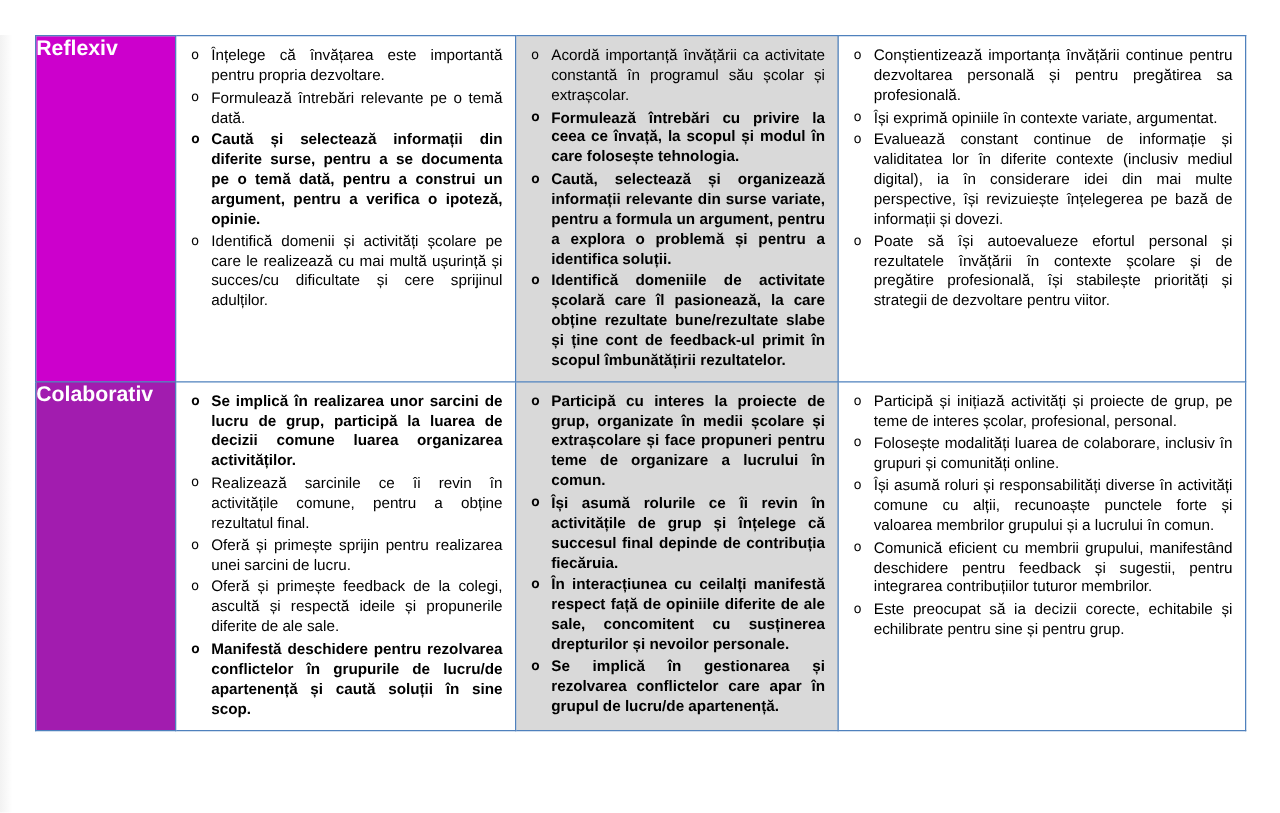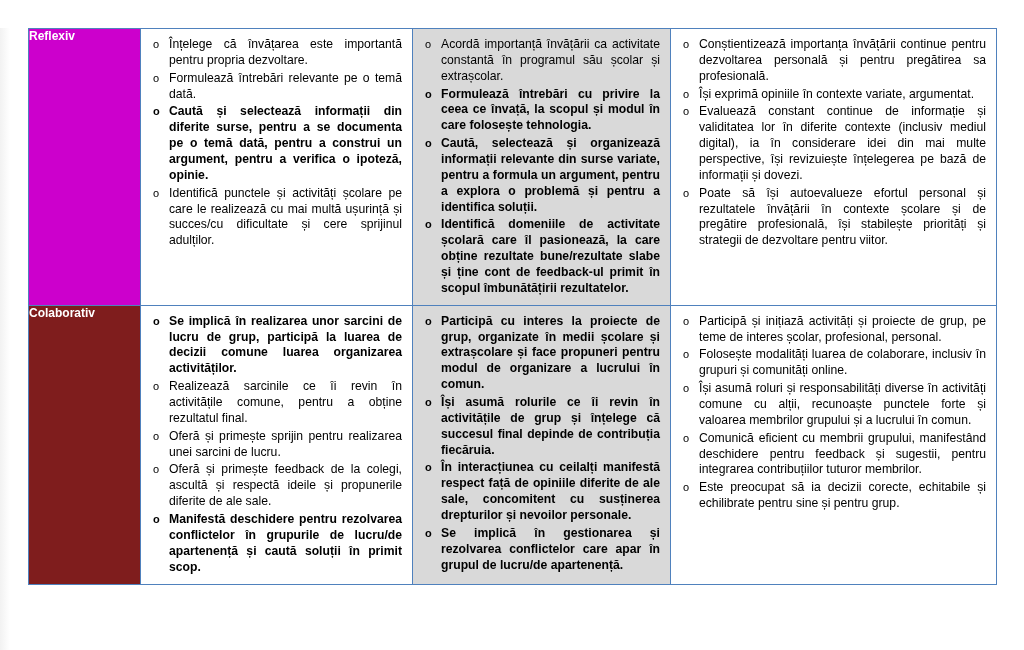--- a/index.html
+++ b/index.html
@@ -36,24 +36,24 @@
   col.c-a { width: 272px; }
   col.c-b { width: 258px; }
   col.c-c { width: 326px; }
 
   td.label-cell {
     text-align: left;
     vertical-align: middle;
     padding: 4px 6px 4px 8px;
     color: #ffffff;
     font-weight: bold;
-    font-size: 12px;
+    font-size: 17px;
   }
   td.label-reflexiv { background: #cc00cc; }
-  td.label-colaborativ { background: #7f1d1d; margin-left: 40px; }
+  td.label-colaborativ { background: #a21caf; margin-left: 40px; }
 
   td.col-a { background: #ffffff; }
   td.col-b { background: #d9d9d9; }
   td.col-c { background: #ffffff; }
 
   ul.bullets {
     list-style: none;
     margin: 0;
     padding: 8px 10px 8px 8px;
   }
@@ -106,21 +106,21 @@
     <tbody>
       <tr>
         <td class="label-cell label-reflexiv">
           <span>Reflexiv</span>
         </td>
         <td class="col-a">
           <ul class="bullets">
             <li><span class="marker">o</span><span>Înțelege că învățarea este importantă pentru propria dezvoltare.</span></li>
             <li><span class="marker">o</span><span>Formulează întrebări relevante pe o temă dată.</span></li>
             <li class="bold"><span class="marker">o</span><span>Caută și selectează informații din diferite surse, pentru a se documenta pe o temă dată, pentru a construi un argument, pentru a verifica o ipoteză, opinie.</span></li>
-            <li><span class="marker">o</span><span>Identifică punctele și activități școlare pe care le realizează cu mai multă ușurință și succes/cu dificultate și cere sprijinul adulților.</span></li>
+            <li><span class="marker">o</span><span>Identifică domenii și activități școlare pe care le realizează cu mai multă ușurință și succes/cu dificultate și cere sprijinul adulților.</span></li>
           </ul>
         </td>
         <td class="col-b">
           <ul class="bullets">
             <li><span class="marker">o</span><span>Acordă importanță învățării ca activitate constantă în programul său școlar și extrașcolar.</span></li>
             <li class="bold"><span class="marker">o</span><span>Formulează întrebări cu privire la ceea ce învață, la scopul și modul în care folosește tehnologia.</span></li>
             <li class="bold"><span class="marker">o</span><span>Caută, selectează și organizează informații relevante din surse variate, pentru a formula un argument, pentru a explora o problemă și pentru a identifica soluții.</span></li>
             <li class="bold"><span class="marker">o</span><span>Identifică domeniile de activitate școlară care îl pasionează, la care obține rezultate bune/rezultate slabe și ține cont de feedback-ul primit în scopul îmbunătățirii rezultatelor.</span></li>
           </ul>
         </td>
@@ -136,26 +136,26 @@
       <tr>
         <td class="label-cell label-colaborativ">
           <span>Colaborativ</span>
         </td>
         <td class="col-a">
           <ul class="bullets">
             <li class="bold"><span class="marker">o</span><span>Se implică în realizarea unor sarcini de lucru de grup, participă la luarea de decizii comune luarea organizarea activităților.</span></li>
             <li><span class="marker">o</span><span>Realizează sarcinile ce îi revin în activitățile comune, pentru a obține rezultatul final.</span></li>
             <li><span class="marker">o</span><span>Oferă și primește sprijin pentru realizarea unei sarcini de lucru.</span></li>
             <li><span class="marker">o</span><span>Oferă și primește feedback de la colegi, ascultă și respectă ideile și propunerile diferite de ale sale.</span></li>
-            <li class="bold"><span class="marker">o</span><span>Manifestă deschidere pentru rezolvarea conflictelor în grupurile de lucru/de apartenență și caută soluții în primit scop.</span></li>
+            <li class="bold"><span class="marker">o</span><span>Manifestă deschidere pentru rezolvarea conflictelor în grupurile de lucru/de apartenență și caută soluții în sine scop.</span></li>
           </ul>
         </td>
         <td class="col-b">
           <ul class="bullets">
-            <li class="bold"><span class="marker">o</span><span>Participă cu interes la proiecte de grup, organizate în medii școlare și extrașcolare și face propuneri pentru modul de organizare a lucrului în comun.</span></li>
+            <li class="bold"><span class="marker">o</span><span>Participă cu interes la proiecte de grup, organizate în medii școlare și extrașcolare și face propuneri pentru teme de organizare a lucrului în comun.</span></li>
             <li class="bold"><span class="marker">o</span><span>Își asumă rolurile ce îi revin în activitățile de grup și înțelege că succesul final depinde de contribuția fiecăruia.</span></li>
             <li class="bold"><span class="marker">o</span><span>În interacțiunea cu ceilalți manifestă respect față de opiniile diferite de ale sale, concomitent cu susținerea drepturilor și nevoilor personale.</span></li>
             <li class="bold"><span class="marker">o</span><span>Se implică în gestionarea și rezolvarea conflictelor care apar în grupul de lucru/de apartenență.</span></li>
           </ul>
         </td>
         <td class="col-c">
           <ul class="bullets">
             <li><span class="marker">o</span><span>Participă și inițiază activități și proiecte de grup, pe teme de interes școlar, profesional, personal.</span></li>
             <li><span class="marker">o</span><span>Folosește modalități luarea de colaborare, inclusiv în grupuri și comunități online.</span></li>
             <li><span class="marker">o</span><span>Își asumă roluri și responsabilități diverse în activități comune cu alții, recunoaște punctele forte și valoarea membrilor grupului și a lucrului în comun.</span></li>

